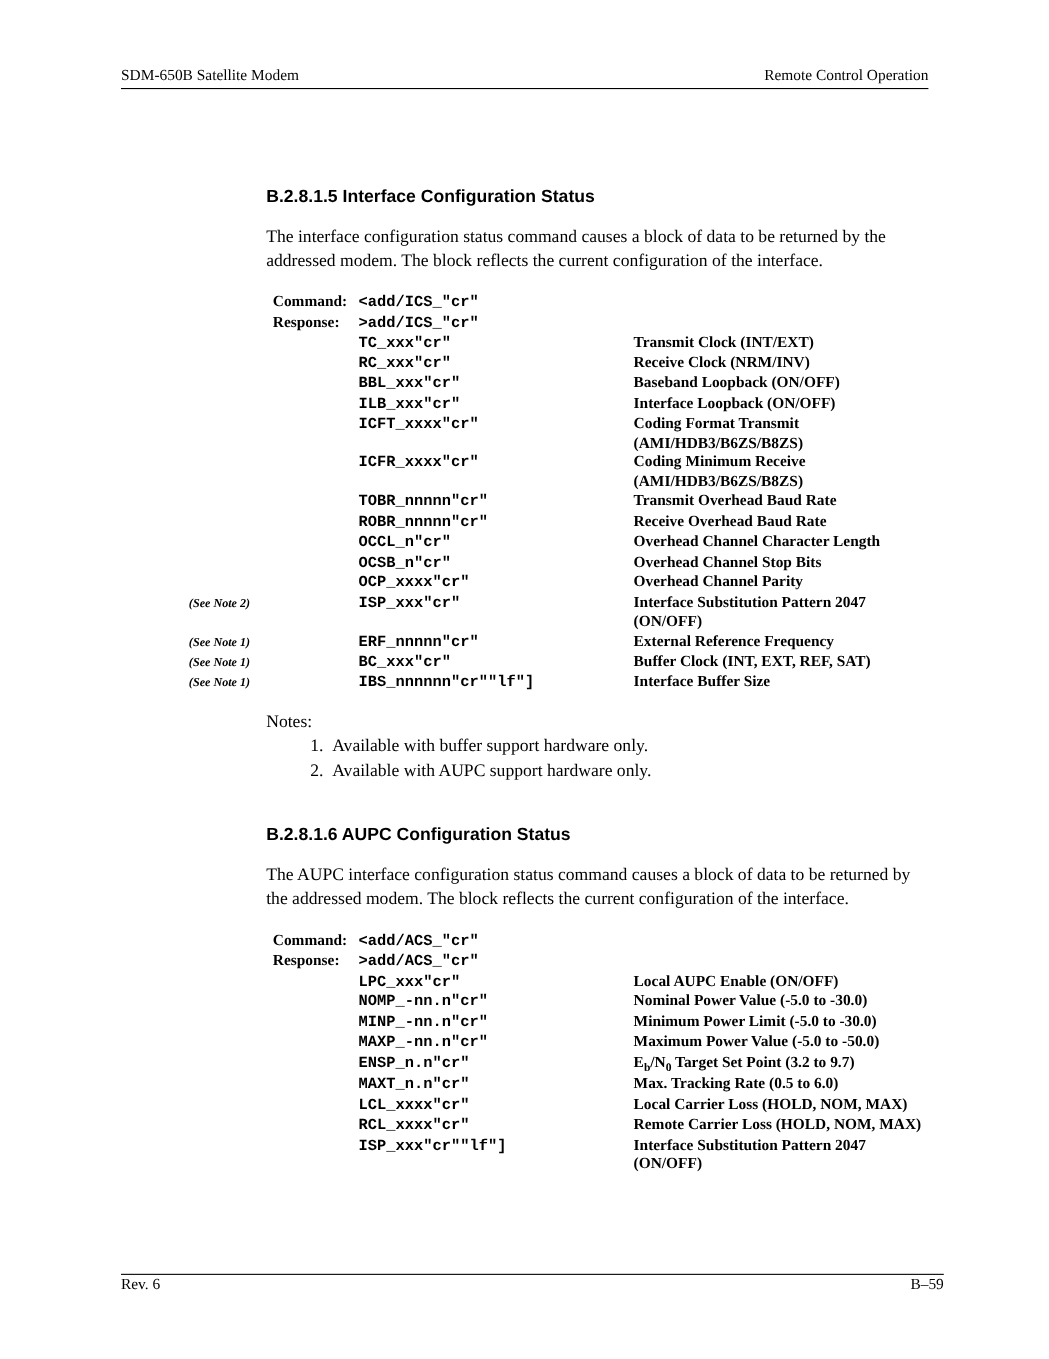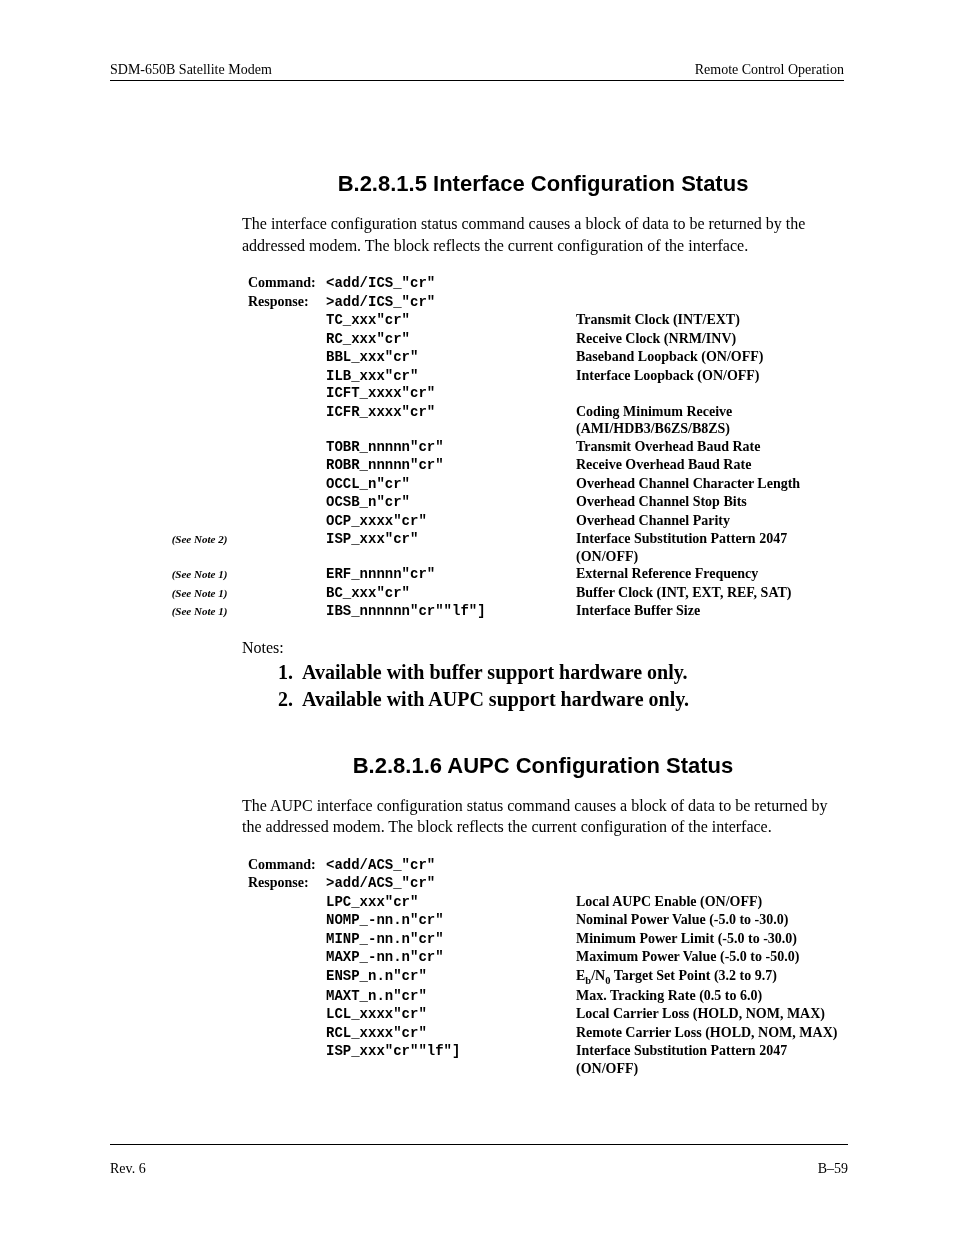--- a/index.html
+++ b/index.html
@@ -21,24 +21,23 @@
     display: flex;
     justify-content: space-between;
     font-size: 14px;
     border-bottom: 1px solid #000;
     padding-bottom: 2px;
     margin-bottom: 90px;
   }
   .section-heading {
     font-family: Arial, Helvetica, sans-serif;
     font-weight: bold;
-    font-size: 22px;
+    font-size: 16px;
     margin-left: 132px;
     margin-bottom: 16px;
-    text-align: center;
   }
   .body-para {
     font-size: 16px;
     margin-left: 132px;
     margin-bottom: 18px;
     line-height: 1.35;
   }
   .resp-block {
     margin-left: 132px;
     font-size: 14px;
@@ -74,35 +73,34 @@
   }
   .notes-heading {
     font-weight: normal;
     font-size: 16px;
     margin-left: 132px;
     margin-bottom: 2px;
   }
   .notes-list {
     margin: 0 0 40px 170px;
     padding: 0;
-    font-size: 20px;
+    font-size: 16px;
     line-height: 1.35;
-    font-weight: bold;
   }
   .notes-list li {
     margin-left: 18px;
     padding-left: 4px;
   }
   .footer {
     position: absolute;
     left: 110px;
-    right: 106px;
+    right: 96px;
     bottom: 58px;
     border-top: 1px solid #000;
-    padding-top: 16px;
+    padding-top: 2px;
     display: flex;
     justify-content: space-between;
     font-size: 14px;
   }
   .sub0 { font-size: 0.75em; vertical-align: sub; }
 </style>
 </head>
 <body>
 
 <div class="page">
@@ -149,20 +147,21 @@
       <div class="resp-row">
         <span class="col-note"></span>
         <span class="col-label"></span>
         <span class="col-code">ILB_xxx"cr"</span>
         <span class="col-desc">Interface Loopback (ON/OFF)</span>
       </div>
       <div class="resp-row">
         <span class="col-note"></span>
         <span class="col-label"></span>
         <span class="col-code">ICFT_xxxx"cr"</span>
+        <span class="col-desc">Coding Format Transmit (AMI/HDB3/B6ZS/B8ZS)</span>
       </div>
       <div class="resp-row">
         <span class="col-note"></span>
         <span class="col-label"></span>
         <span class="col-code">ICFR_xxxx"cr"</span>
         <span class="col-desc">Coding Minimum Receive (AMI/HDB3/B6ZS/B8ZS)</span>
       </div>
       <div class="resp-row">
         <span class="col-note"></span>
         <span class="col-label"></span>

